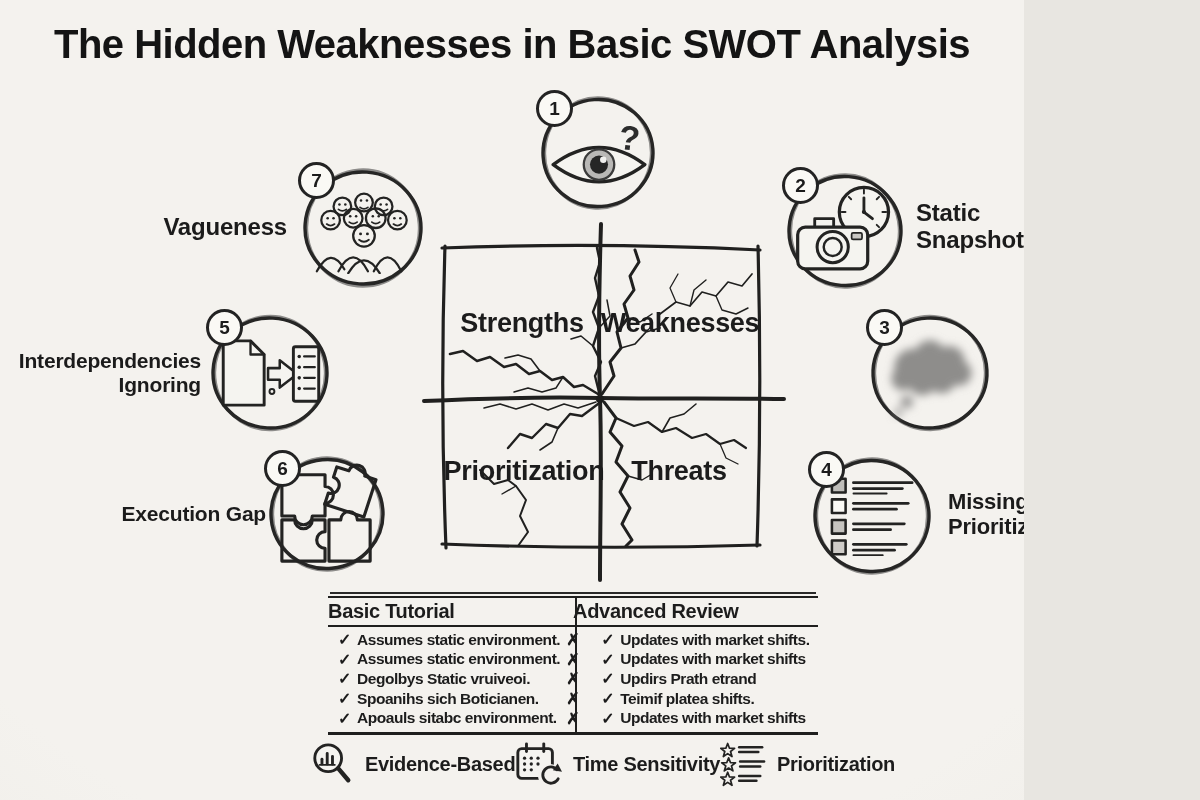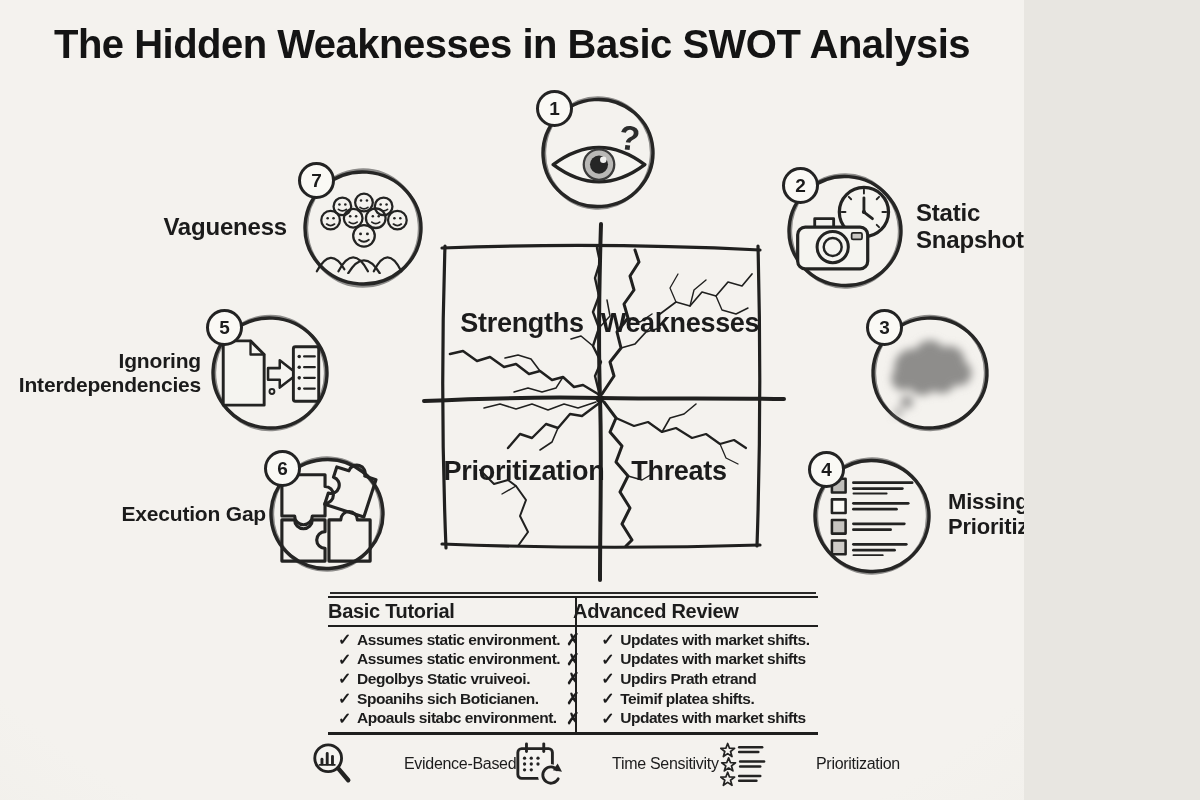--- a/index.html
+++ b/index.html
@@ -69,21 +69,21 @@
   .cmp-col{flex:1;padding-top:3px;}
   .cmp-row{display:flex;align-items:center;height:19.6px;font-size:15.5px;font-weight:700;letter-spacing:-0.45px;white-space:nowrap;}
   .cmp-col-left .cmp-row{padding:0 8px 0 10px;}
   .cmp-col-right .cmp-row{padding:0 6px 0 14px;}
   .ck{width:19px;flex:0 0 auto;font-size:16px;}
   .cx{flex:0 0 auto;margin-left:auto;font-size:16px;font-weight:900;padding-left:6px;}
   .cmp-row .txt{overflow:hidden;}
   
   .legend-item{position:absolute;top:737px;height:54px;display:flex;align-items:center;gap:11px;}
   #li1{left:310px;} #li2{left:514px;} #li3{left:720px;}
-  .legend-item .lbl{font-size:16px;font-weight:400;letter-spacing:-0.3px;margin-left:39px;}
+  .legend-item .lbl{font-size:20px;font-weight:700;letter-spacing:-0.3px;}
 </style>
 </head>
 <body>
 
 <div class="canvas">
 
   <div class="title">The Hidden Weaknesses in Basic SWOT Analysis</div>
 
   <svg class="grid-svg" viewBox="0 0 370 368">
 
@@ -264,22 +264,22 @@
       </g>
       <g class="ink" stroke-width="2.2">
         <line x1="89" y1="22" x2="100" y2="22"></line>
           <line x1="89" y1="33" x2="100" y2="33"></line>
         <line x1="89" y1="44" x2="100" y2="44"></line>
           <line x1="89" y1="55" x2="100" y2="55"></line>
       </g>
     </svg>
   </div>
   <div class="f-label" id="fl5">
+    <div>Interdependencies</div>
     <div>Ignoring</div>
-    <div>Interdependencies</div>
   </div>
 
   <div class="f" id="f6">
     <svg class="ring" viewBox="0 0 118 118">
       <ellipse cx="59" cy="59" rx="56" ry="54.5" transform="rotate(-5 59 59)"></ellipse>
       <ellipse cx="59" cy="59" rx="54.5" ry="56" transform="rotate(4 59 59)" opacity="0.5"></ellipse>
     </svg>
     <div class="badge">
         <span>6</span>
       </div>

